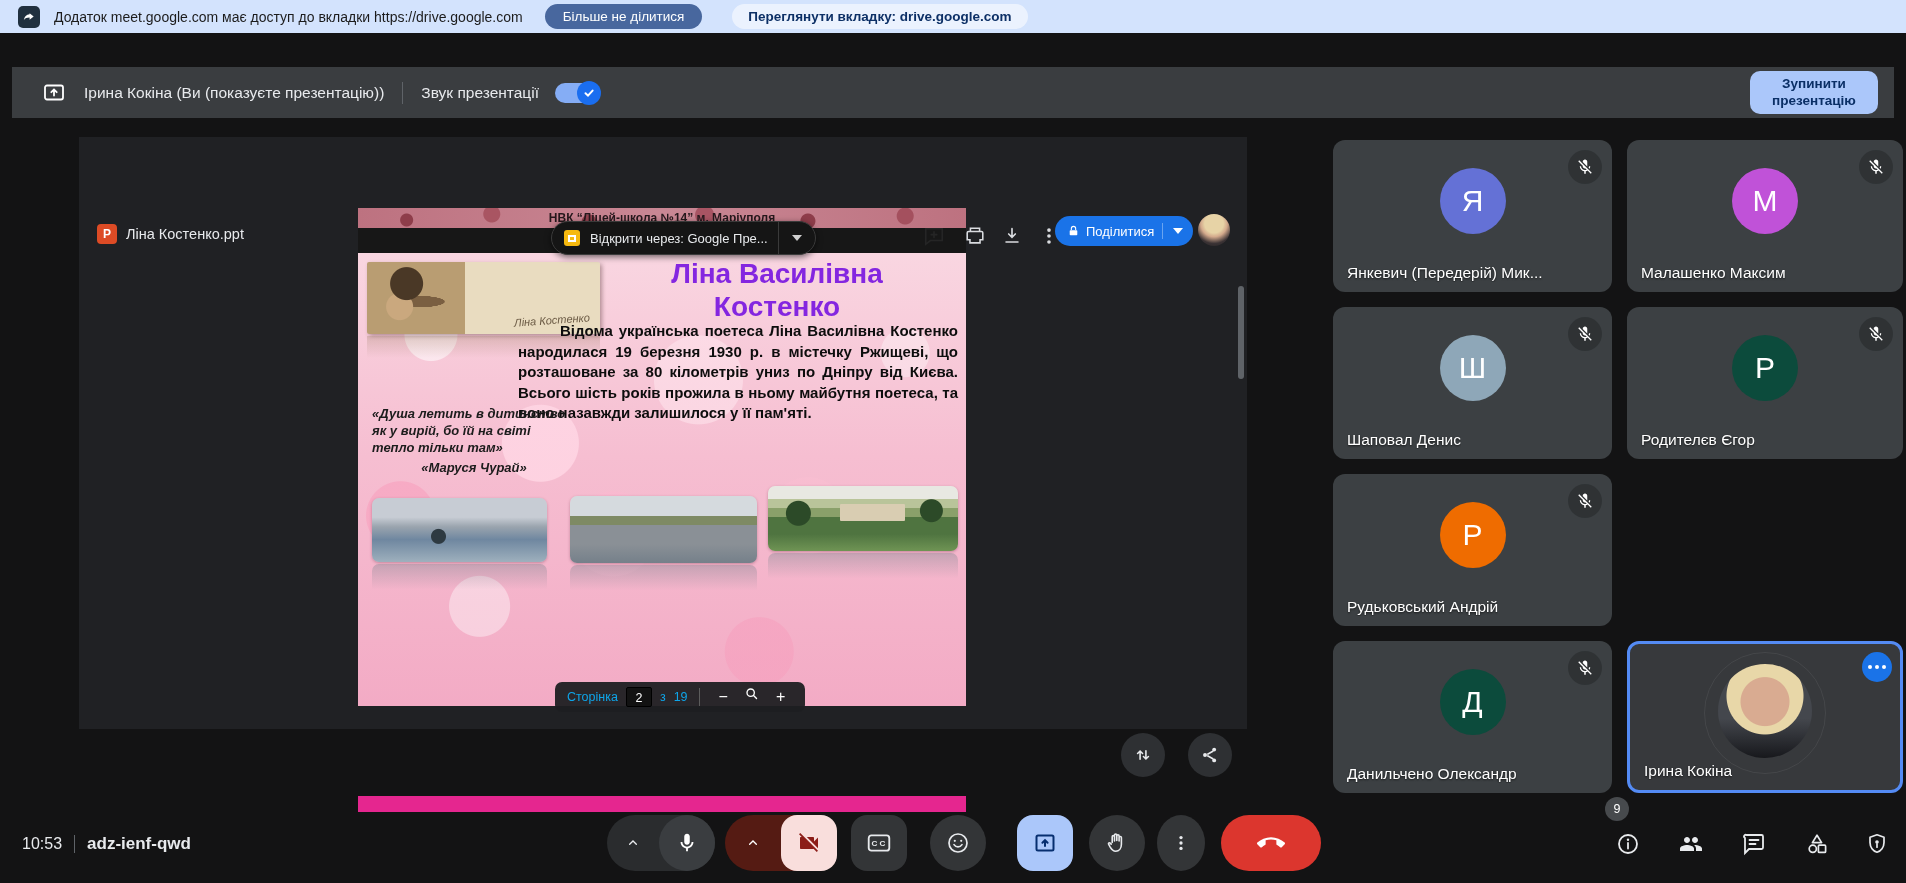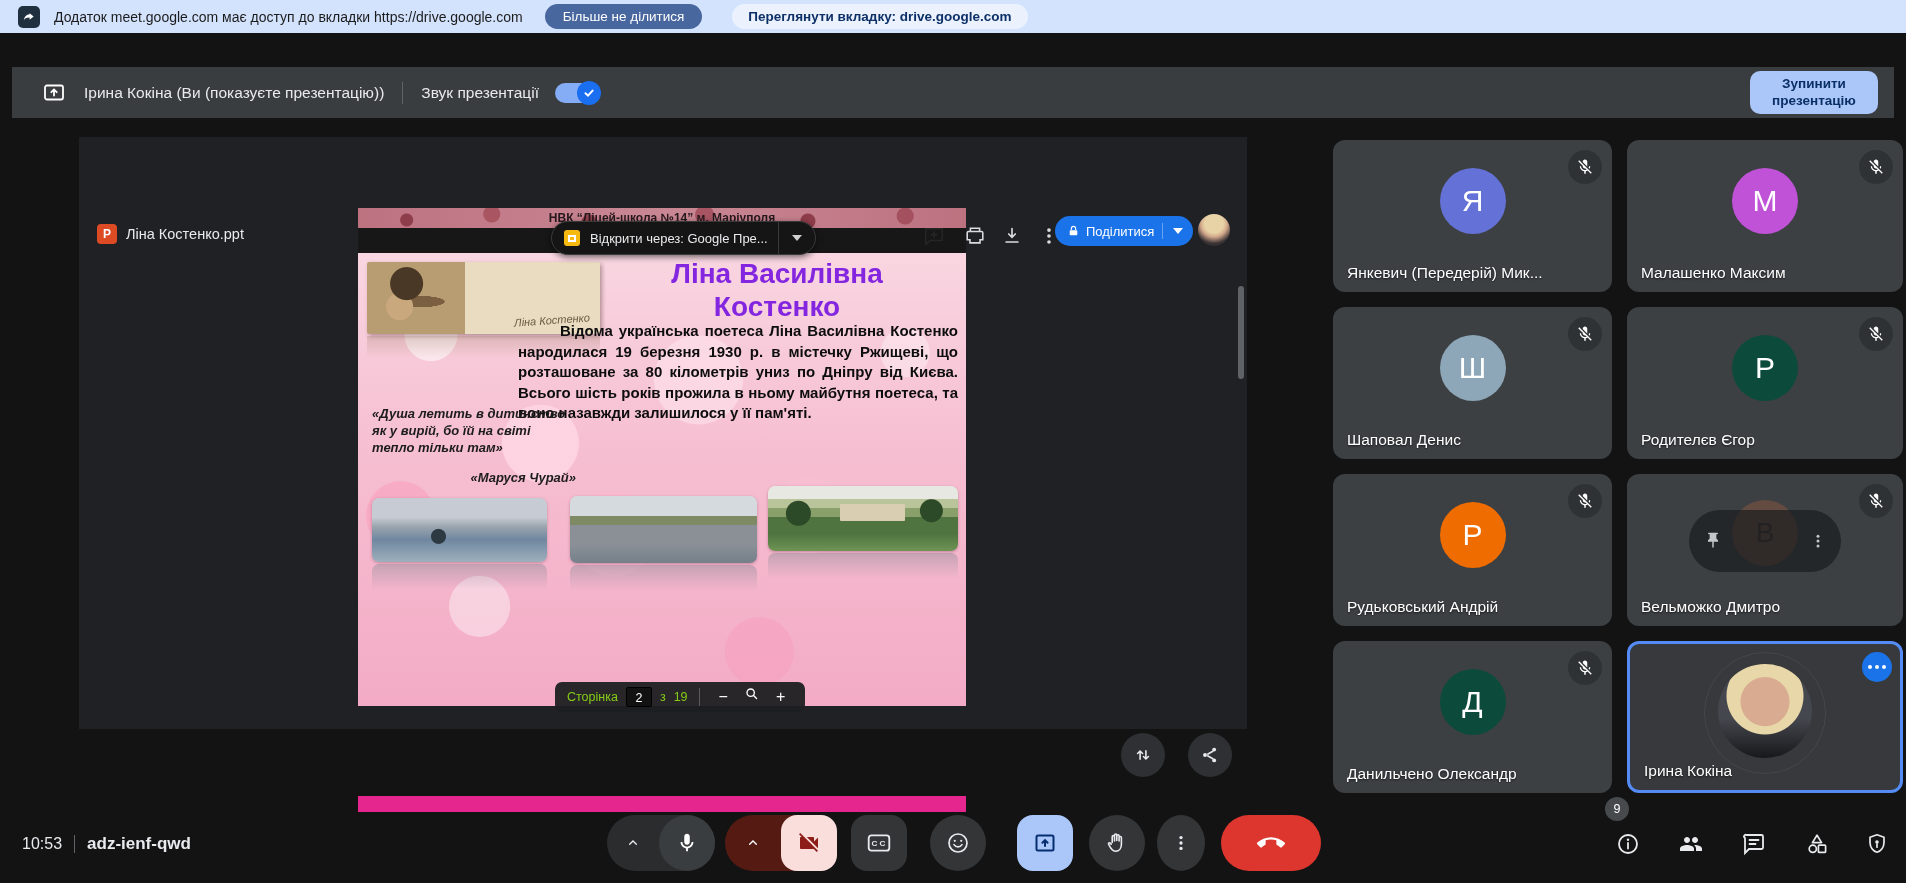--- a/index.html
+++ b/index.html
@@ -89,39 +89,39 @@
                 linear-gradient(90deg,#b99d72 0 42%, #e9dcc0 42% 100%); }
   .portrait .sig { position:absolute; right:10px; bottom:8px; font-size:11px; font-style:italic; color:#6b5a44;
                    transform:rotate(-4deg); }
   .refl { position:absolute; opacity:.8; }
   .slide-title { position:absolute; left:236px; top:4px; width:366px; text-align:center;
                  font-size:28px; font-weight:700; line-height:1.18; }
   .slide-body { position:absolute; left:160px; top:68px; width:440px; font-size:15px; font-weight:700;
                 color:#0d0d0d; line-height:1.37; text-align:justify; text-indent:42px; }
   .quote { position:absolute; left:14px; top:152px; width:204px; font-size:13px; font-weight:700;
            font-style:italic; color:#1c1c1c; line-height:1.32; }
-  .quote .attr { text-align:right; margin-top:13px; }
+  .quote .attr { text-align:center; margin-top:3px; }
   .thumb { position:absolute; border-radius:7px; box-shadow:0 1px 3px rgba(120,60,80,.4); }
   .t1 { left:14px; top:245px; width:175px; height:64px;
         background: radial-gradient(circle at 38% 60%, #2e3a42 0 7px, transparent 8px),
                     linear-gradient(180deg,#c7ccd4 0 30%, #9aa4ae 45%, #6f87a0 65%, #9eb0bd 100%); }
   .t2 { left:212px; top:243px; width:187px; height:67px;
         background: linear-gradient(180deg,#d5dade 0 30%, #7e8a64 30% 44%, #8a9096 44% 72%, #75808a 100%); }
   .t3 { left:410px; top:233px; width:190px; height:65px;
         background: radial-gradient(circle at 16% 42%, #2c4a28 0 12px, transparent 13px),
                     radial-gradient(circle at 86% 38%, #2c4a28 0 11px, transparent 12px),
                     linear-gradient(180deg,#e8e8e2 0 20%, #b9c49a 20% 34%, #8aa06a 34% 48%, #4f7440 48% 74%, #6f9454 100%); }
   .t3 .bld { position:absolute; left:38%; top:28%; width:34%; height:26%; background:#d9cdb2; border-radius:1px; }
   .thumb-refl { position:absolute; border-radius:7px;
                 background:linear-gradient(180deg, rgba(120,130,140,.38), rgba(246,195,211,0) 85%); }
   .magenta { position:absolute; left:0; bottom:0; width:608px; height:16px; background:#e5268f; }
 
   .page-pill { position:absolute; left:476px; top:545px; height:30px; border-radius:7px;
                background:rgba(30,31,34,.95); display:flex; align-items:center; padding:0 12px; z-index:6; }
-  .page-pill .txt { color:#84cc16; font-size:12.5px; }
+  .page-pill .txt { color:#0ea5e9; font-size:12.5px; }
   .page-box { width:26px; height:20px; background:#121212; border:1px solid #000; border-radius:2px;
               color:#fff; font-size:12.5px; text-align:center; line-height:20px; margin:0 8px; }
   .pp-div { width:1px; height:18px; background:#5c5c5c; margin:0 11px; }
   .pp-btn { color:#fff; font-size:16px; padding:0 8px; cursor:pointer; line-height:28px; }
   .scrollbar { position:absolute; left:1159px; top:149px; width:6px; height:93px; border-radius:3px; background:#5f6368; cursor:pointer; }
 
   
   .float-btn { position:absolute; width:44px; height:44px; border-radius:50%; background:#2e3033;
                display:flex; align-items:center; justify-content:center; cursor:pointer; }
 
@@ -367,40 +367,20 @@
   </div>
   <div class="tile" style="left:1333px; top:474px;">
     <span class="avatar" style="background-color: rgb(239, 108, 0);">Р</span>
     <span class="micoff">
         <svg width="18" height="18" viewBox="0 0 24 24" fill="#fff">
           <path d="M19 11h-1.7c0 .74-.16 1.43-.43 2.05l1.23 1.23c.56-.98.9-2.09.9-3.28zm-4.02.17c0-.06.02-.11.02-.17V5c0-1.66-1.34-3-3-3S9 3.34 9 5v.18l5.98 5.99zM4.27 3 3 4.27l6.01 6.01V11c0 1.66 1.33 3 2.99 3 .22 0 .44-.03.65-.08l1.66 1.66c-.71.33-1.5.52-2.31.52-2.76 0-5.3-2.1-5.3-5.1H5c0 3.41 2.72 6.23 6 6.72V21h2v-3.28c.91-.13 1.77-.45 2.54-.9L19.73 21 21 19.73 4.27 3z"></path>
         </svg>
       </span>
     <span class="name">Рудьковський Андрій</span>
   </div>
-  <div class="tile c2" style="left:1627px; top:474px;">
-    <span class="ghost-av">В</span>
-    <span class="hoverbar">
-      <svg width="20" height="20" viewBox="0 0 24 24" fill="#c3c6ca">
-          <path d="M16 9V4h1a1 1 0 0 0 0-2H7a1 1 0 0 0 0 2h1v5l-2 2.2V13h5.1v6.2l.9 1.3.9-1.3V13H18v-1.8L16 9z"></path>
-        </svg>
-      <span style="width:50px"></span>
-      <svg width="18" height="18" viewBox="0 0 24 24" fill="#c3c6ca">
-          <circle cx="12" cy="5.5" r="2"></circle>
-          <circle cx="12" cy="12" r="2"></circle>
-          <circle cx="12" cy="18.5" r="2"></circle>
-        </svg>
-    </span>
-    <span class="micoff">
-        <svg width="18" height="18" viewBox="0 0 24 24" fill="#fff">
-          <path d="M19 11h-1.7c0 .74-.16 1.43-.43 2.05l1.23 1.23c.56-.98.9-2.09.9-3.28zm-4.02.17c0-.06.02-.11.02-.17V5c0-1.66-1.34-3-3-3S9 3.34 9 5v.18l5.98 5.99zM4.27 3 3 4.27l6.01 6.01V11c0 1.66 1.33 3 2.99 3 .22 0 .44-.03.65-.08l1.66 1.66c-.71.33-1.5.52-2.31.52-2.76 0-5.3-2.1-5.3-5.1H5c0 3.41 2.72 6.23 6 6.72V21h2v-3.28c.91-.13 1.77-.45 2.54-.9L19.73 21 21 19.73 4.27 3z"></path>
-        </svg>
-      </span>
-    <span class="name">Вельможко Дмитро</span>
-  </div>
   <div class="tile" style="left:1333px; top:641px;">
     <span class="avatar" style="background-color: rgb(12, 75, 60);">Д</span>
     <span class="micoff">
         <svg width="18" height="18" viewBox="0 0 24 24" fill="#fff">
           <path d="M19 11h-1.7c0 .74-.16 1.43-.43 2.05l1.23 1.23c.56-.98.9-2.09.9-3.28zm-4.02.17c0-.06.02-.11.02-.17V5c0-1.66-1.34-3-3-3S9 3.34 9 5v.18l5.98 5.99zM4.27 3 3 4.27l6.01 6.01V11c0 1.66 1.33 3 2.99 3 .22 0 .44-.03.65-.08l1.66 1.66c-.71.33-1.5.52-2.31.52-2.76 0-5.3-2.1-5.3-5.1H5c0 3.41 2.72 6.23 6 6.72V21h2v-3.28c.91-.13 1.77-.45 2.54-.9L19.73 21 21 19.73 4.27 3z"></path>
         </svg>
       </span>
     <span class="name">Данильчено Олександр</span>
   </div>
   <div class="tile c2 active" style="left:1627px; top:641px;">

